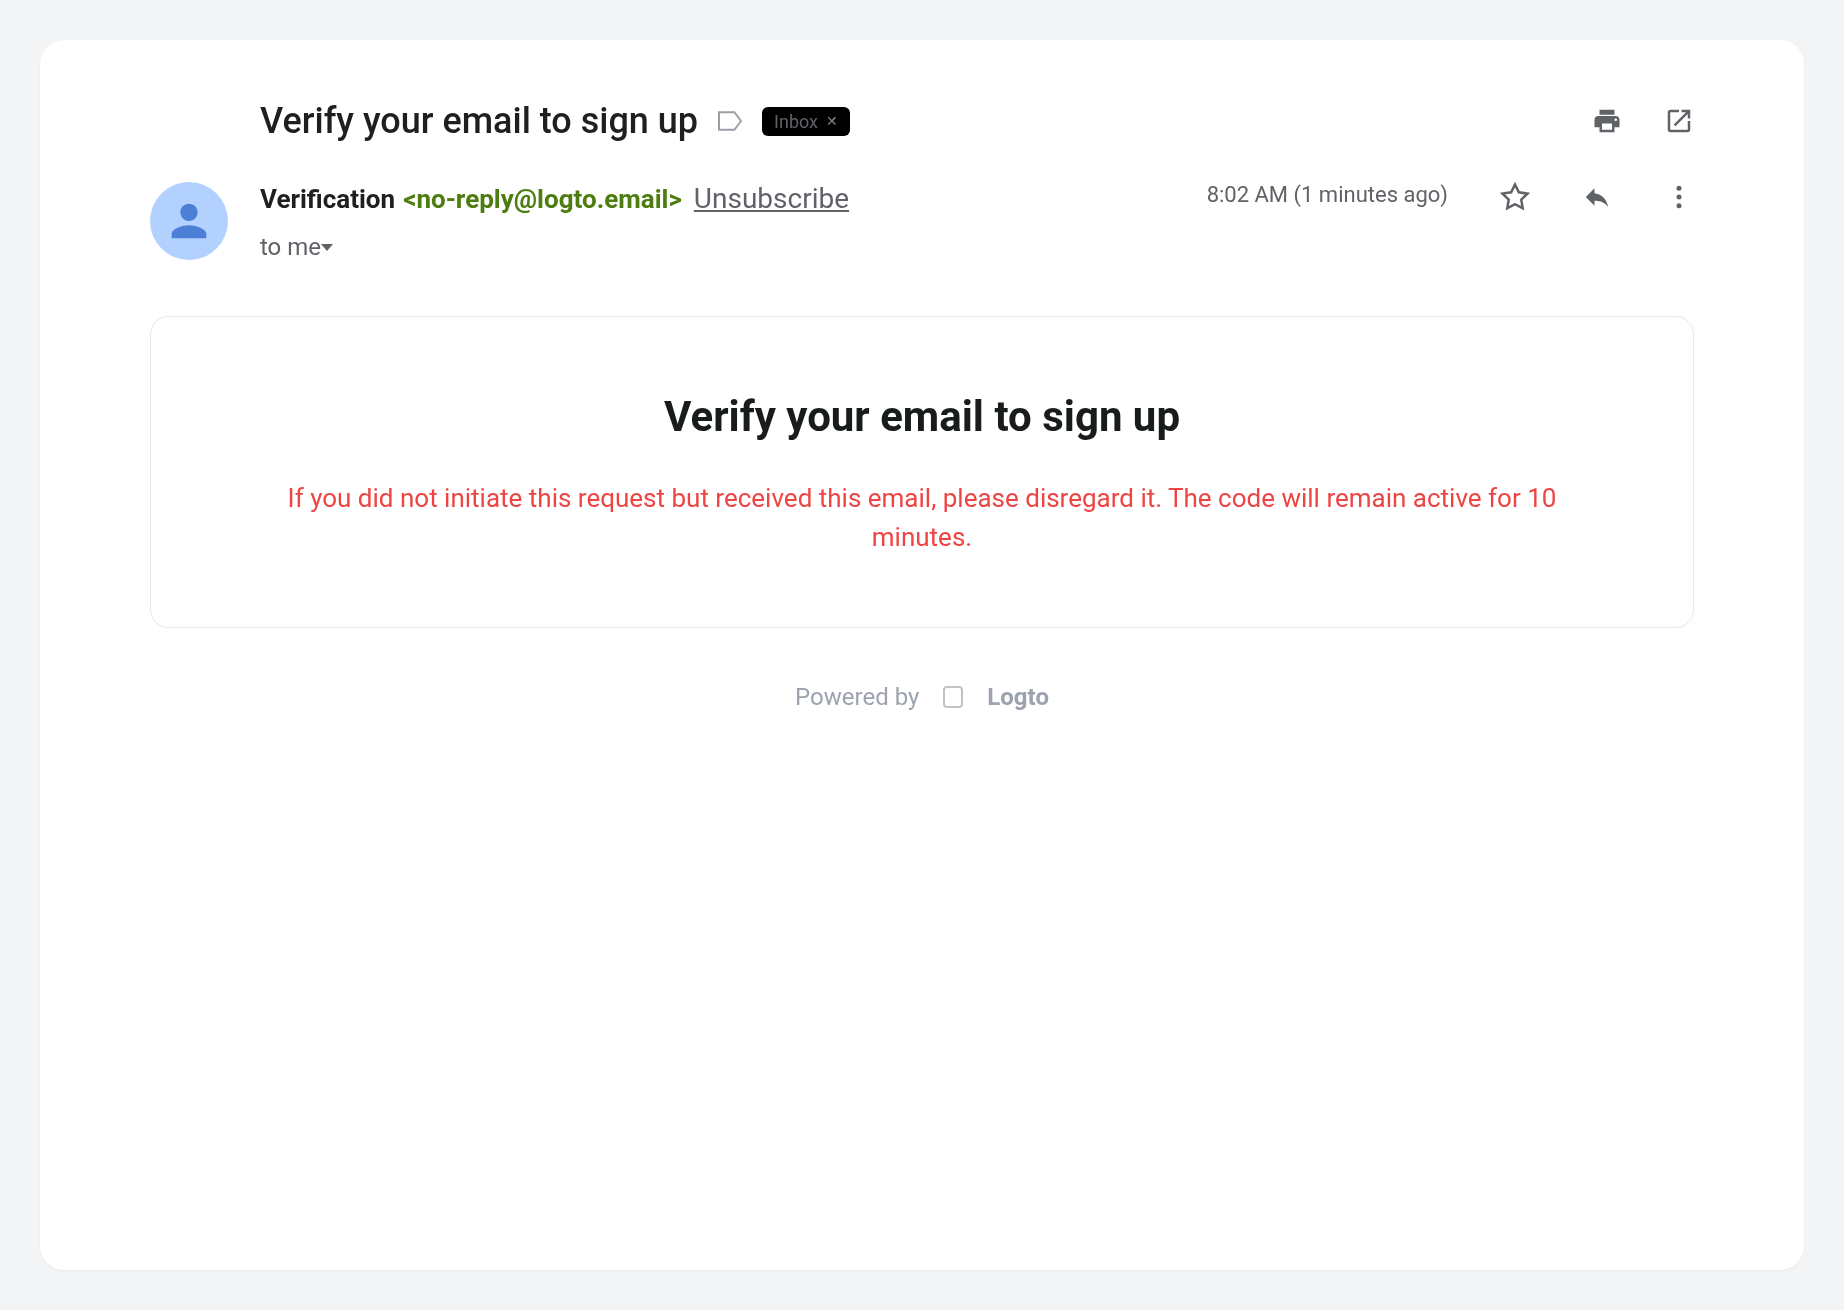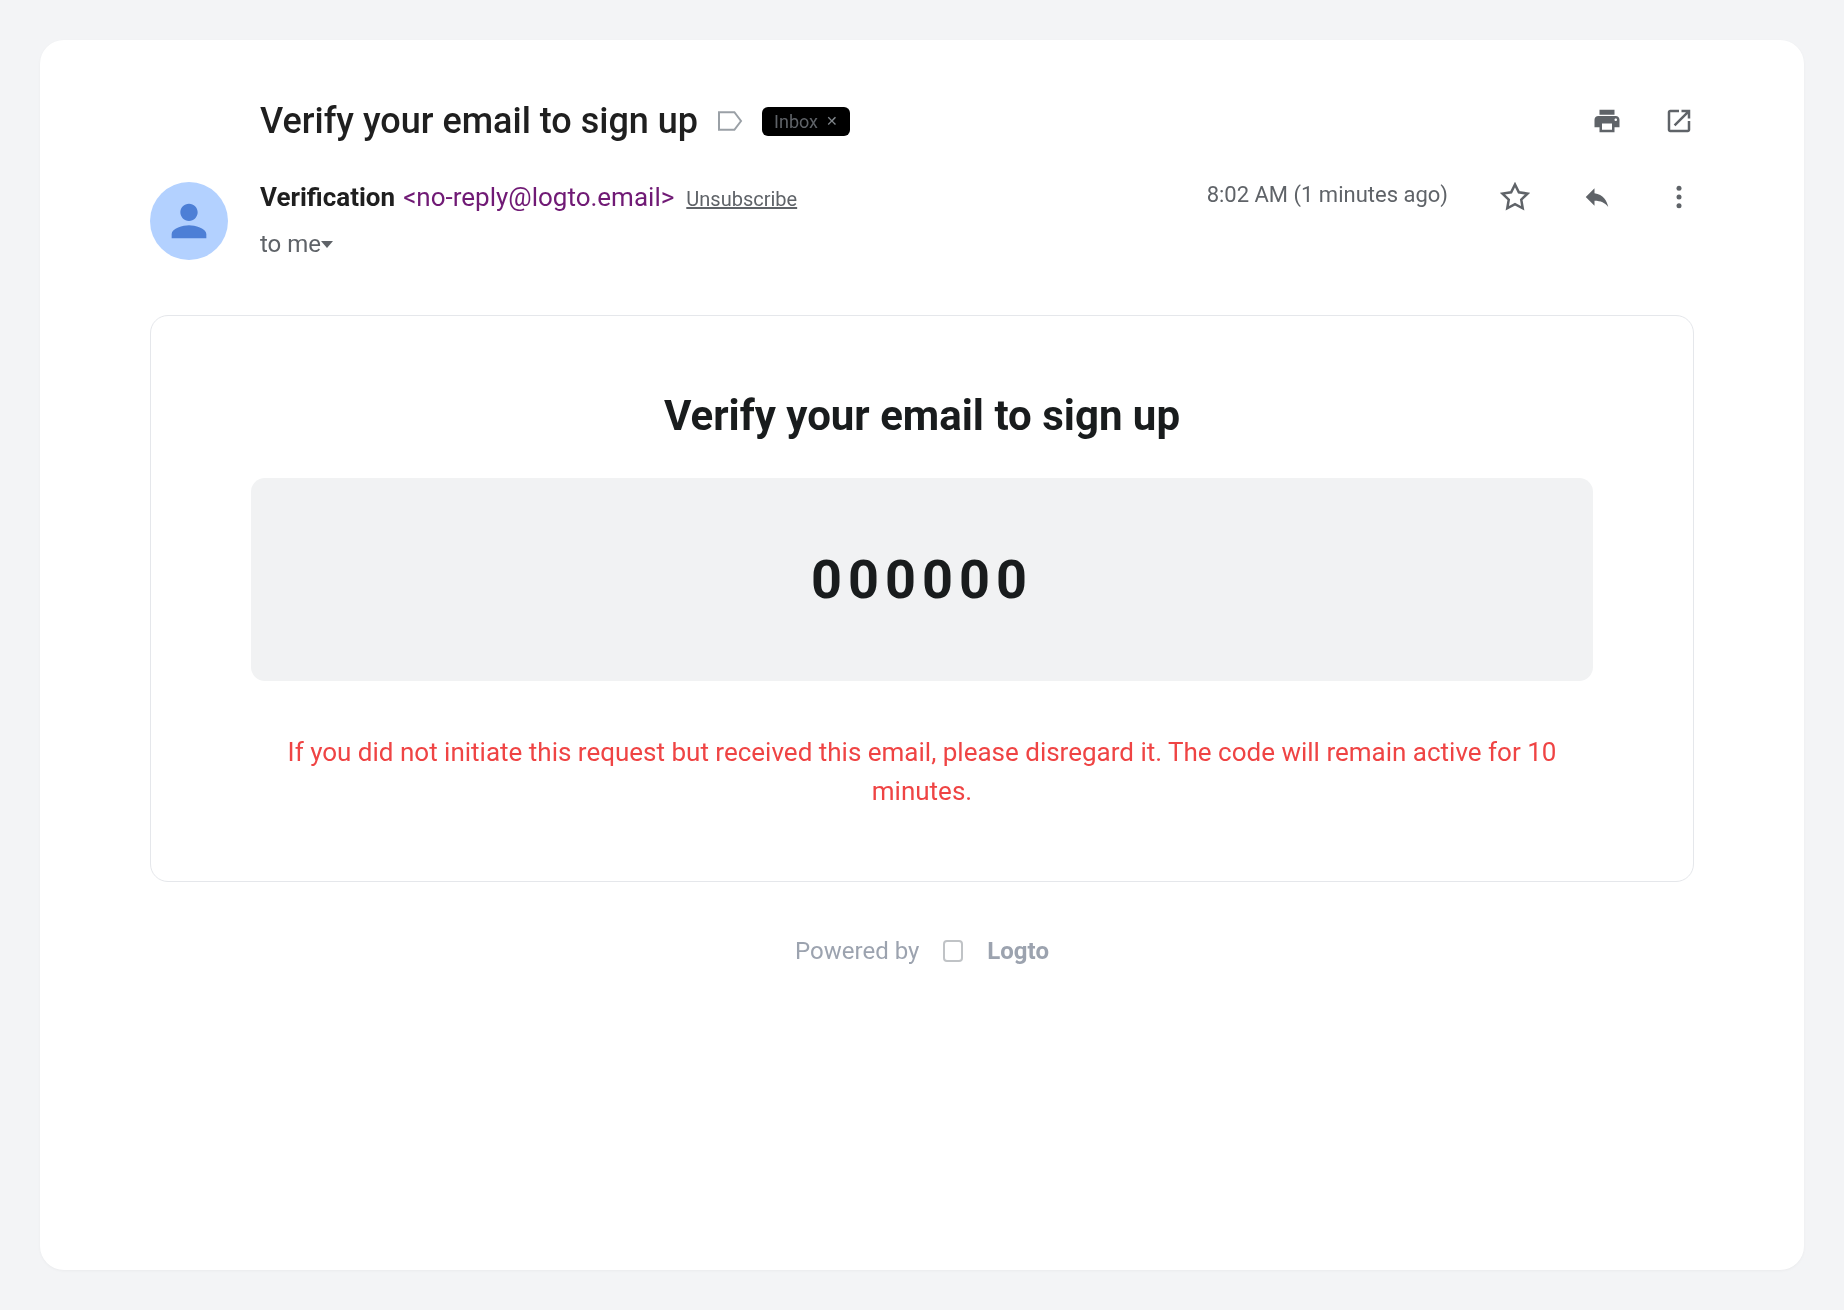--- a/index.html
+++ b/index.html
@@ -98,25 +98,25 @@
       margin-bottom: 18px;
       flex-wrap: wrap;
     }
     .sender-name {
       font-size: 26px;
       font-weight: 700;
       color: #1f1f1f;
     }
     .sender-email {
       font-size: 26px;
-      color: #701a75;
-      font-weight: 400;
+      color: #4d7c0f;
+      font-weight: 700;
     }
     .unsubscribe {
-      font-size: 20px;
+      font-size: 28px;
       color: #5f6368;
       text-decoration: underline;
       margin-left: 4px;
       text-align: center;
     }
     .recipient-line {
       display: flex;
       align-items: center;
       color: #5f6368;
       font-size: 24px;
@@ -258,21 +258,20 @@
           <circle cx="12" cy="5" r="2"></circle>
             <circle cx="12" cy="12" r="2"></circle>
             <circle cx="12" cy="19" r="2"></circle>
         </svg>
       </span>
     </div>
   </div>
 
   <div class="card">
     <h2 class="card-title">Verify your email to sign up</h2>
-    <div class="code-box">000000</div>
     <p class="disclaimer">If you did not initiate this request but received this email, please disregard it. The code will remain active for 10 minutes.</p>
   </div>
 
   <div class="footer">
     <span>Powered by</span>
     <span class="logo-box"></span>
     <span class="logo-text">Logto</span>
   </div>
 
 </div>

